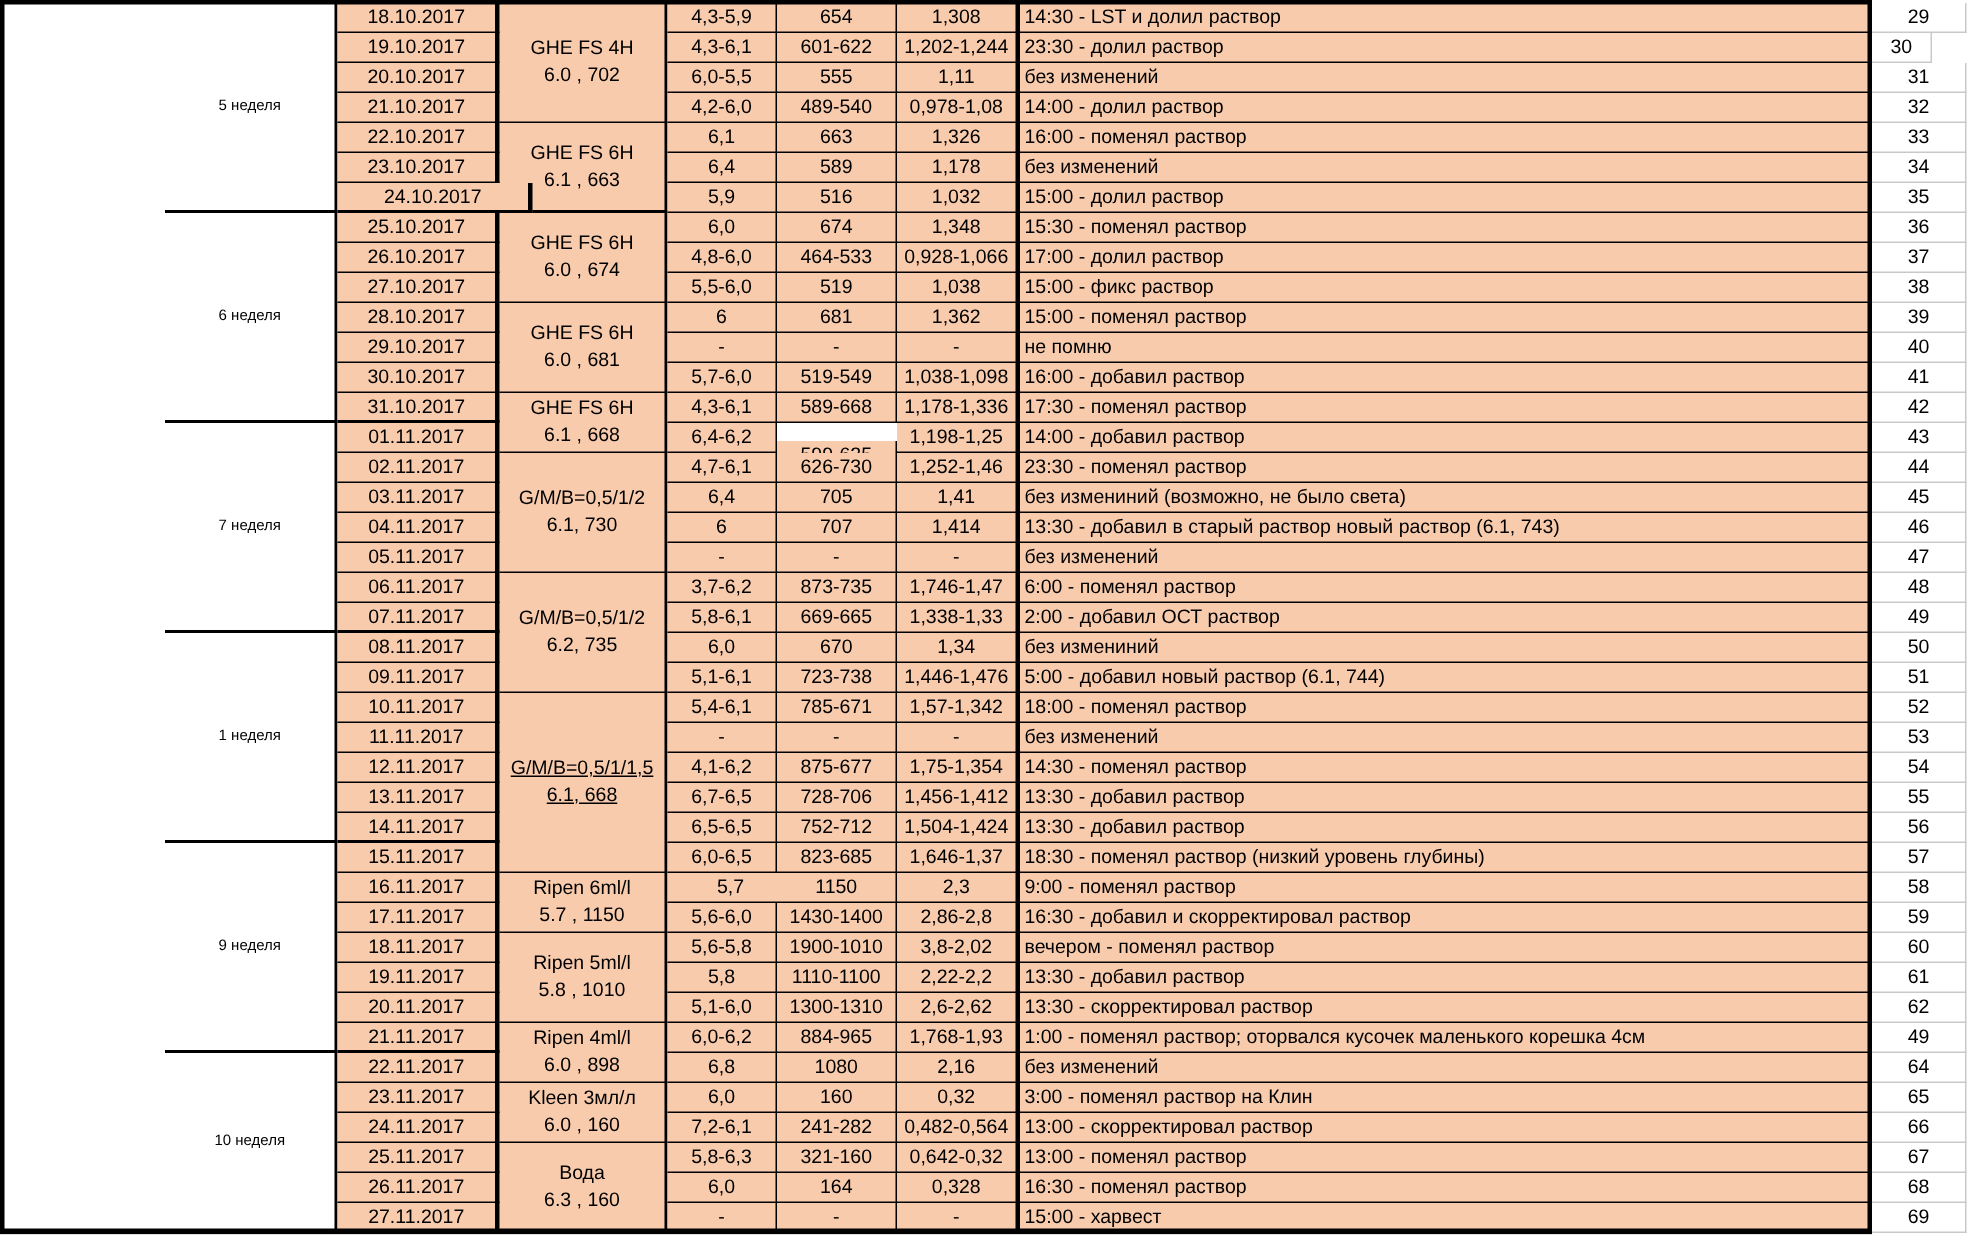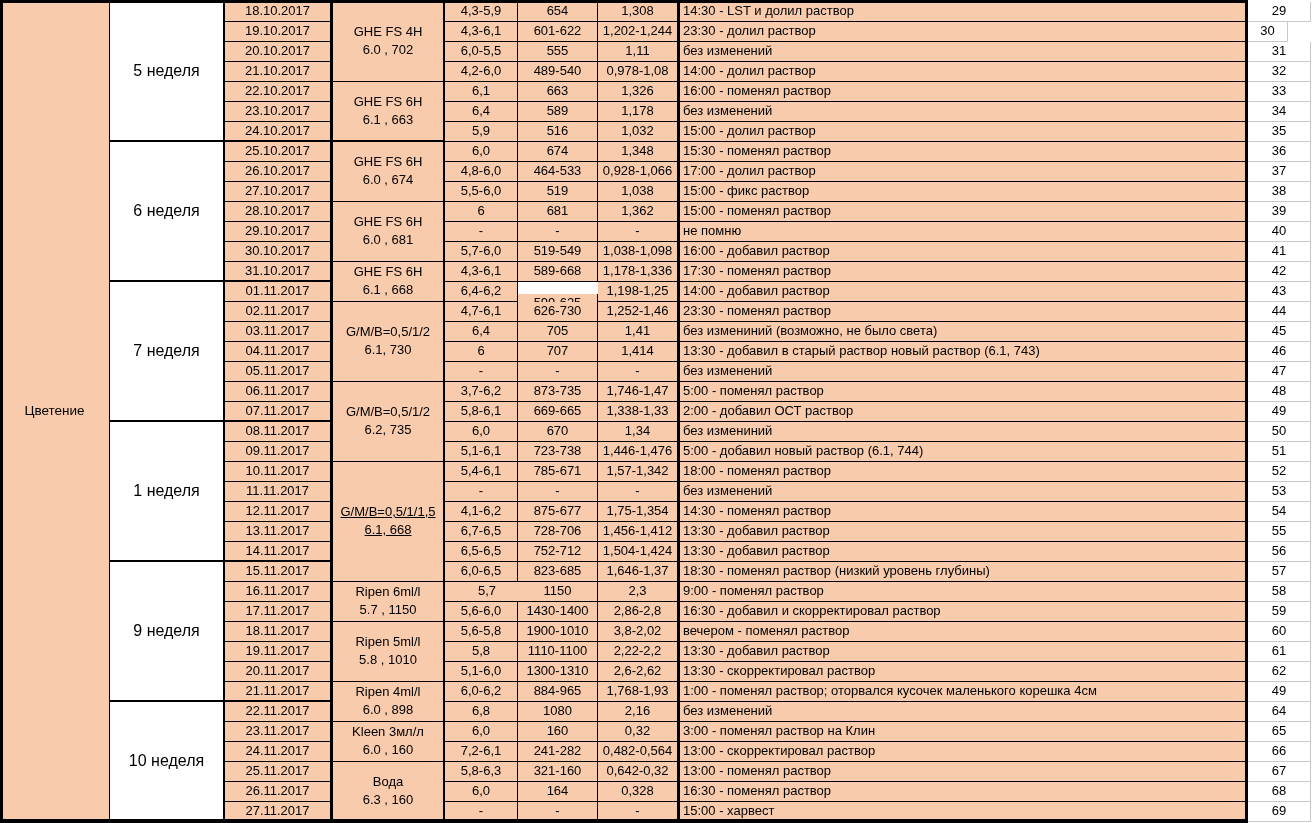--- a/index.html
+++ b/index.html
@@ -9,36 +9,35 @@
     font-family:"Liberation Sans", sans-serif;
     color:#000; font-size:13px;
   }
   .cell {
     position:absolute; box-sizing:border-box;
     display:flex; align-items:center; justify-content:center;
     text-align:center; line-height:1.15; overflow:hidden;
   }
   .fill   { background:var(--fill,#F8CBAD); }
   .phase  { border-right:1px solid #000; font-size:13.5px; }
-  .week   { border-right:2px solid #000; border-bottom:2px solid #000; background:var(--bg,#fff); font-size:16px; }
+  .week   { border-right:2px solid #000; border-bottom:2px solid #000; background:var(--bg,#fff); font-size:10px; }
   .date   { border-right:3px solid #000; border-bottom:1px solid #000; }
   .date.sec { border-bottom:2px solid #000; }
   .nutr   { border-right:2px solid #000; border-bottom:1px solid #000; flex-direction:column; justify-content:center; gap:3px; }
   .nutr.sec { border-bottom:2px solid #000; }
   .ph, .ppm { border-right:1px solid #000; border-bottom:1px solid #000; }
   .ec     { border-right:3px solid #000; border-bottom:1px solid #000; }
   .note   { border-right:3px solid #000; border-bottom:1px solid #000; justify-content:flex-start; text-align:left; padding-left:3px; }
   .rownum { border-right:1px solid var(--grid,#C9C9C9); border-bottom:1px solid var(--grid,#C9C9C9); background:var(--bg,#fff); }
   .edge   { position:absolute; background:#000; }
 </style>
 </head>
 <body>
 
 <div class="sheet">
-  <div id="phase-cell" class="cell fill phase" style="left:0; top:2px; width:110px; height:817px;">Цветение</div>
   <div id="dynamic-cells">
       <div class="cell week" style="left: 110px; top: 2px; width: 115px; height: 140px;">5 неделя</div>
       <div class="cell week" style="left: 110px; top: 142px; width: 115px; height: 140px;">6 неделя</div>
       <div class="cell week" style="left: 110px; top: 282px; width: 115px; height: 140px;">7 неделя</div>
       <div class="cell week" style="left: 110px; top: 422px; width: 115px; height: 140px;">1 неделя</div>
       <div class="cell week" style="left: 110px; top: 562px; width: 115px; height: 140px;">9 неделя</div>
       <div class="cell week" style="left: 110px; top: 702px; width: 115px; height: 120px;">10 неделя</div>
       <div class="cell nutr fill" style="left: 333px; top: 2px; width: 112px; height: 80px;">
         <span>GHE FS 4H</span>
         <span>6.0 , 702</span>
@@ -120,21 +119,21 @@
       <div class="cell ppm fill" style="left: 518px; top: 82px; width: 80px; height: 20px;">663</div>
       <div class="cell ec fill" style="left: 598px; top: 82px; width: 82px; height: 20px;">1,326</div>
       <div class="cell note fill" style="left: 680px; top: 82px; width: 568px; height: 20px;">16:00 - поменял раствор</div>
       <div class="cell rownum" style="left: 1248px; top: 82px; width: 63px; height: 20px;">33</div>
       <div class="cell date fill" style="left: 225px; top: 102px; width: 108px; height: 20px;">23.10.2017</div>
       <div class="cell ph fill" style="left: 445px; top: 102px; width: 73px; height: 20px;">6,4</div>
       <div class="cell ppm fill" style="left: 518px; top: 102px; width: 80px; height: 20px;">589</div>
       <div class="cell ec fill" style="left: 598px; top: 102px; width: 82px; height: 20px;">1,178</div>
       <div class="cell note fill" style="left: 680px; top: 102px; width: 568px; height: 20px;">без изменений</div>
       <div class="cell rownum" style="left: 1248px; top: 102px; width: 63px; height: 20px;">34</div>
-      <div class="cell date fill sec" style="left: 225px; top: 122px; width: 108px; height: 20px;">24.10.2017</div>
+      <div class="cell date fill sec" style="left: 225px; top: 122px; width: 130px; height: 20px;">24.10.2017</div>
       <div class="cell ph fill" style="left: 445px; top: 122px; width: 73px; height: 20px;">5,9</div>
       <div class="cell ppm fill" style="left: 518px; top: 122px; width: 80px; height: 20px;">516</div>
       <div class="cell ec fill" style="left: 598px; top: 122px; width: 82px; height: 20px;">1,032</div>
       <div class="cell note fill" style="left: 680px; top: 122px; width: 568px; height: 20px;">15:00 - долил раствор</div>
       <div class="cell rownum" style="left: 1248px; top: 122px; width: 63px; height: 20px;">35</div>
       <div class="cell date fill" style="left: 225px; top: 142px; width: 108px; height: 20px;">25.10.2017</div>
       <div class="cell ph fill" style="left: 445px; top: 142px; width: 73px; height: 20px;">6,0</div>
       <div class="cell ppm fill" style="left: 518px; top: 142px; width: 80px; height: 20px;">674</div>
       <div class="cell ec fill" style="left: 598px; top: 142px; width: 82px; height: 20px;">1,348</div>
       <div class="cell note fill" style="left: 680px; top: 142px; width: 568px; height: 20px;">15:30 - поменял раствор</div>
@@ -202,21 +201,21 @@
       <div class="cell date fill" style="left: 225px; top: 362px; width: 108px; height: 20px;">05.11.2017</div>
       <div class="cell ph fill" style="left: 445px; top: 362px; width: 73px; height: 20px;">-</div>
       <div class="cell ppm fill" style="left: 518px; top: 362px; width: 80px; height: 20px;">-</div>
       <div class="cell ec fill" style="left: 598px; top: 362px; width: 82px; height: 20px;">-</div>
       <div class="cell note fill" style="left: 680px; top: 362px; width: 568px; height: 20px;">без изменений</div>
       <div class="cell rownum" style="left: 1248px; top: 362px; width: 63px; height: 20px;">47</div>
       <div class="cell date fill" style="left: 225px; top: 382px; width: 108px; height: 20px;">06.11.2017</div>
       <div class="cell ph fill" style="left: 445px; top: 382px; width: 73px; height: 20px;">3,7-6,2</div>
       <div class="cell ppm fill" style="left: 518px; top: 382px; width: 80px; height: 20px; text-align: center;">873-735</div>
       <div class="cell ec fill" style="left: 598px; top: 382px; width: 82px; height: 20px;">1,746-1,47</div>
-      <div class="cell note fill" style="left: 680px; top: 382px; width: 568px; height: 20px;">5:00 - поменял раствор</div>
+      <div class="cell note fill" style="left: 680px; top: 382px; width: 568px; height: 20px;">6:00 - поменял раствор</div>
       <div class="cell rownum" style="left: 1248px; top: 382px; width: 63px; height: 20px;">48</div>
       <div class="cell date fill sec" style="left: 225px; top: 402px; width: 108px; height: 20px;">07.11.2017</div>
       <div class="cell ph fill" style="left: 445px; top: 402px; width: 73px; height: 20px;">5,8-6,1</div>
       <div class="cell ppm fill" style="left: 518px; top: 402px; width: 80px; height: 20px;">669-665</div>
       <div class="cell ec fill" style="left: 598px; top: 402px; width: 82px; height: 20px;">1,338-1,33</div>
       <div class="cell note fill" style="left: 680px; top: 402px; width: 568px; height: 20px;">2:00 - добавил ОСТ раствор</div>
       <div class="cell rownum" style="left: 1248px; top: 402px; width: 63px; height: 20px;">49</div>
       <div class="cell date fill" style="left: 225px; top: 422px; width: 108px; height: 20px;">08.11.2017</div>
       <div class="cell ph fill" style="left: 445px; top: 422px; width: 73px; height: 20px;">6,0</div>
       <div class="cell ppm fill" style="left: 518px; top: 422px; width: 80px; height: 20px;">670</div>

